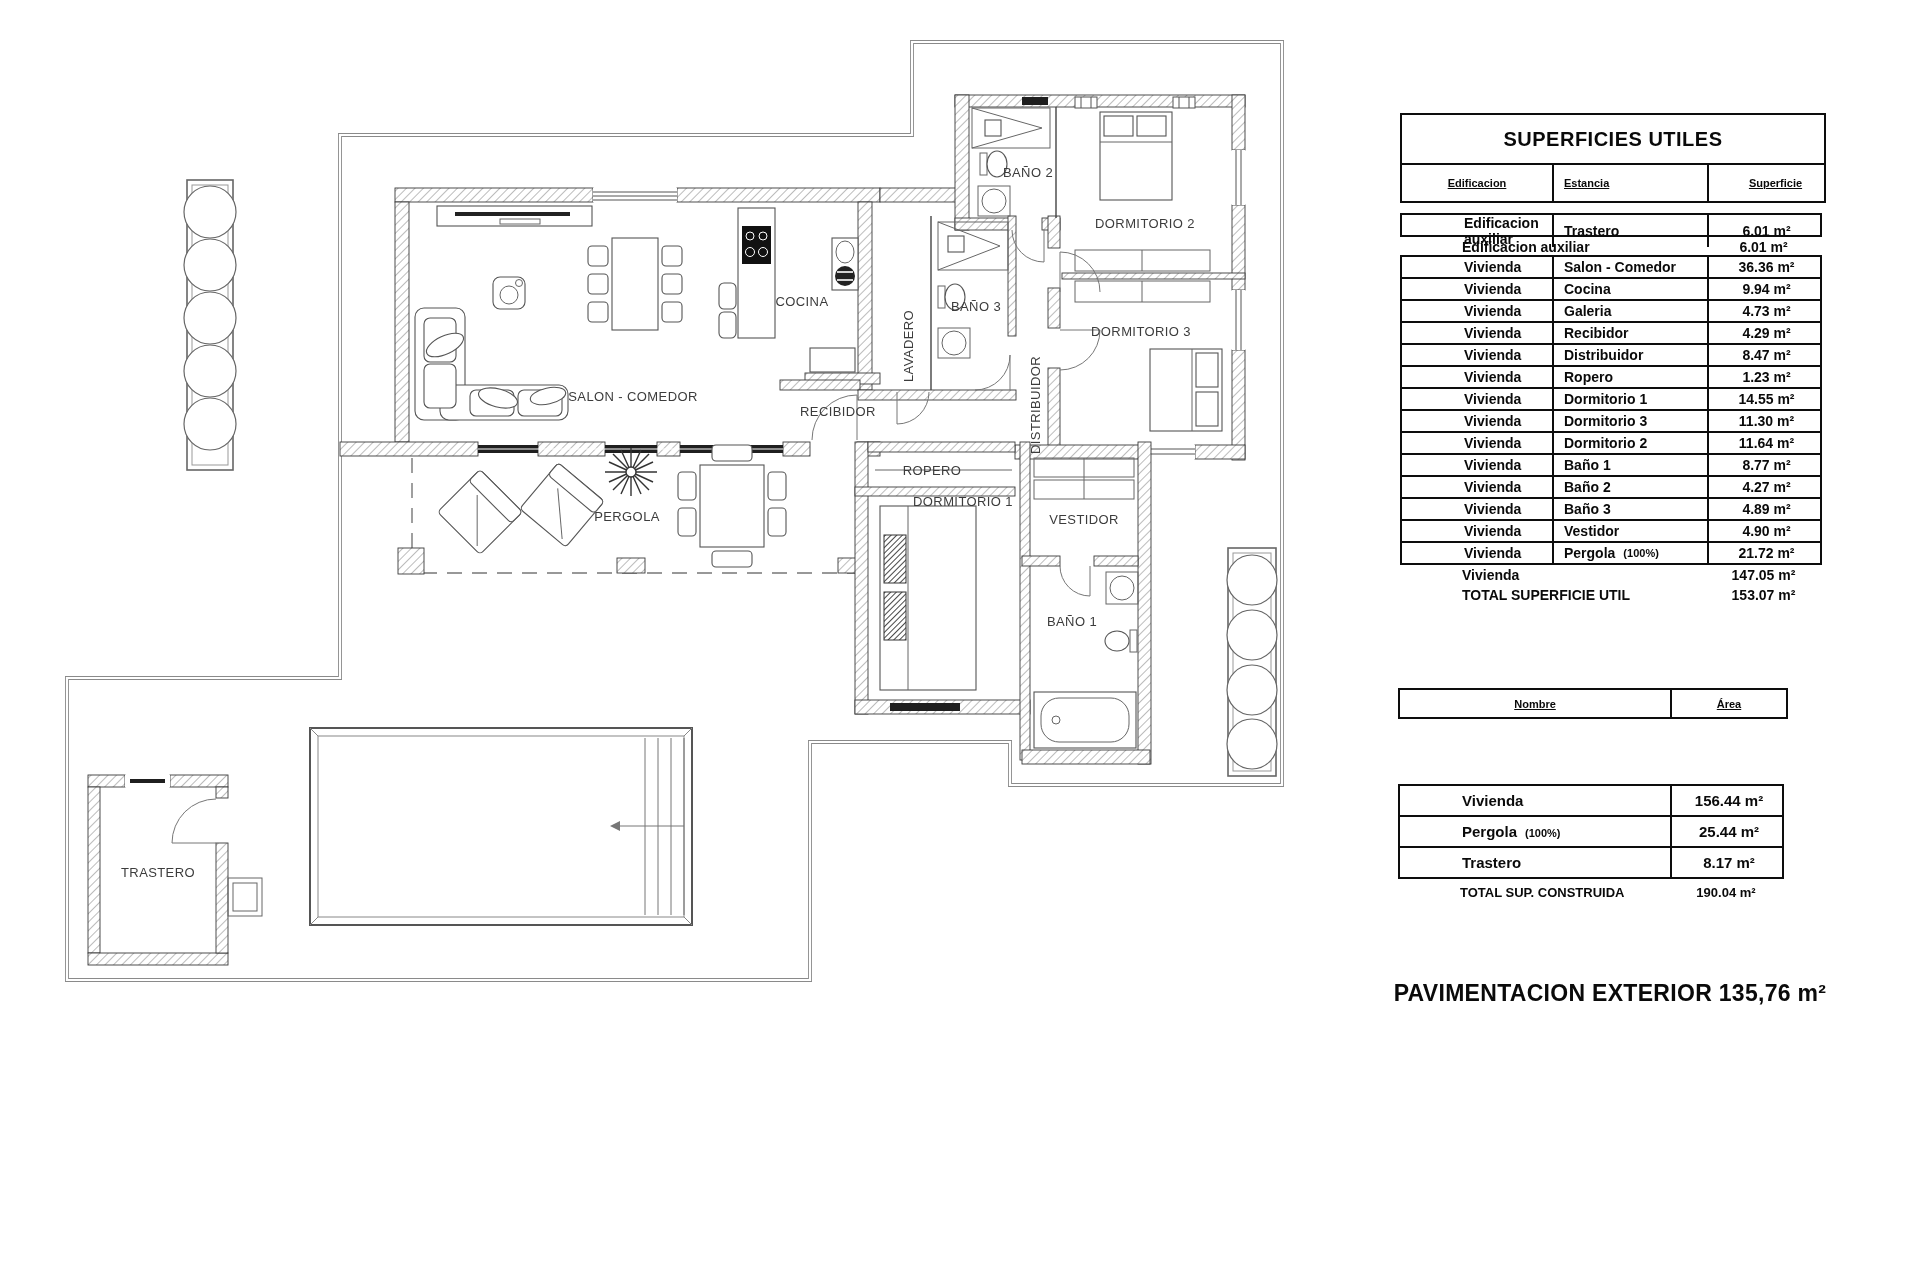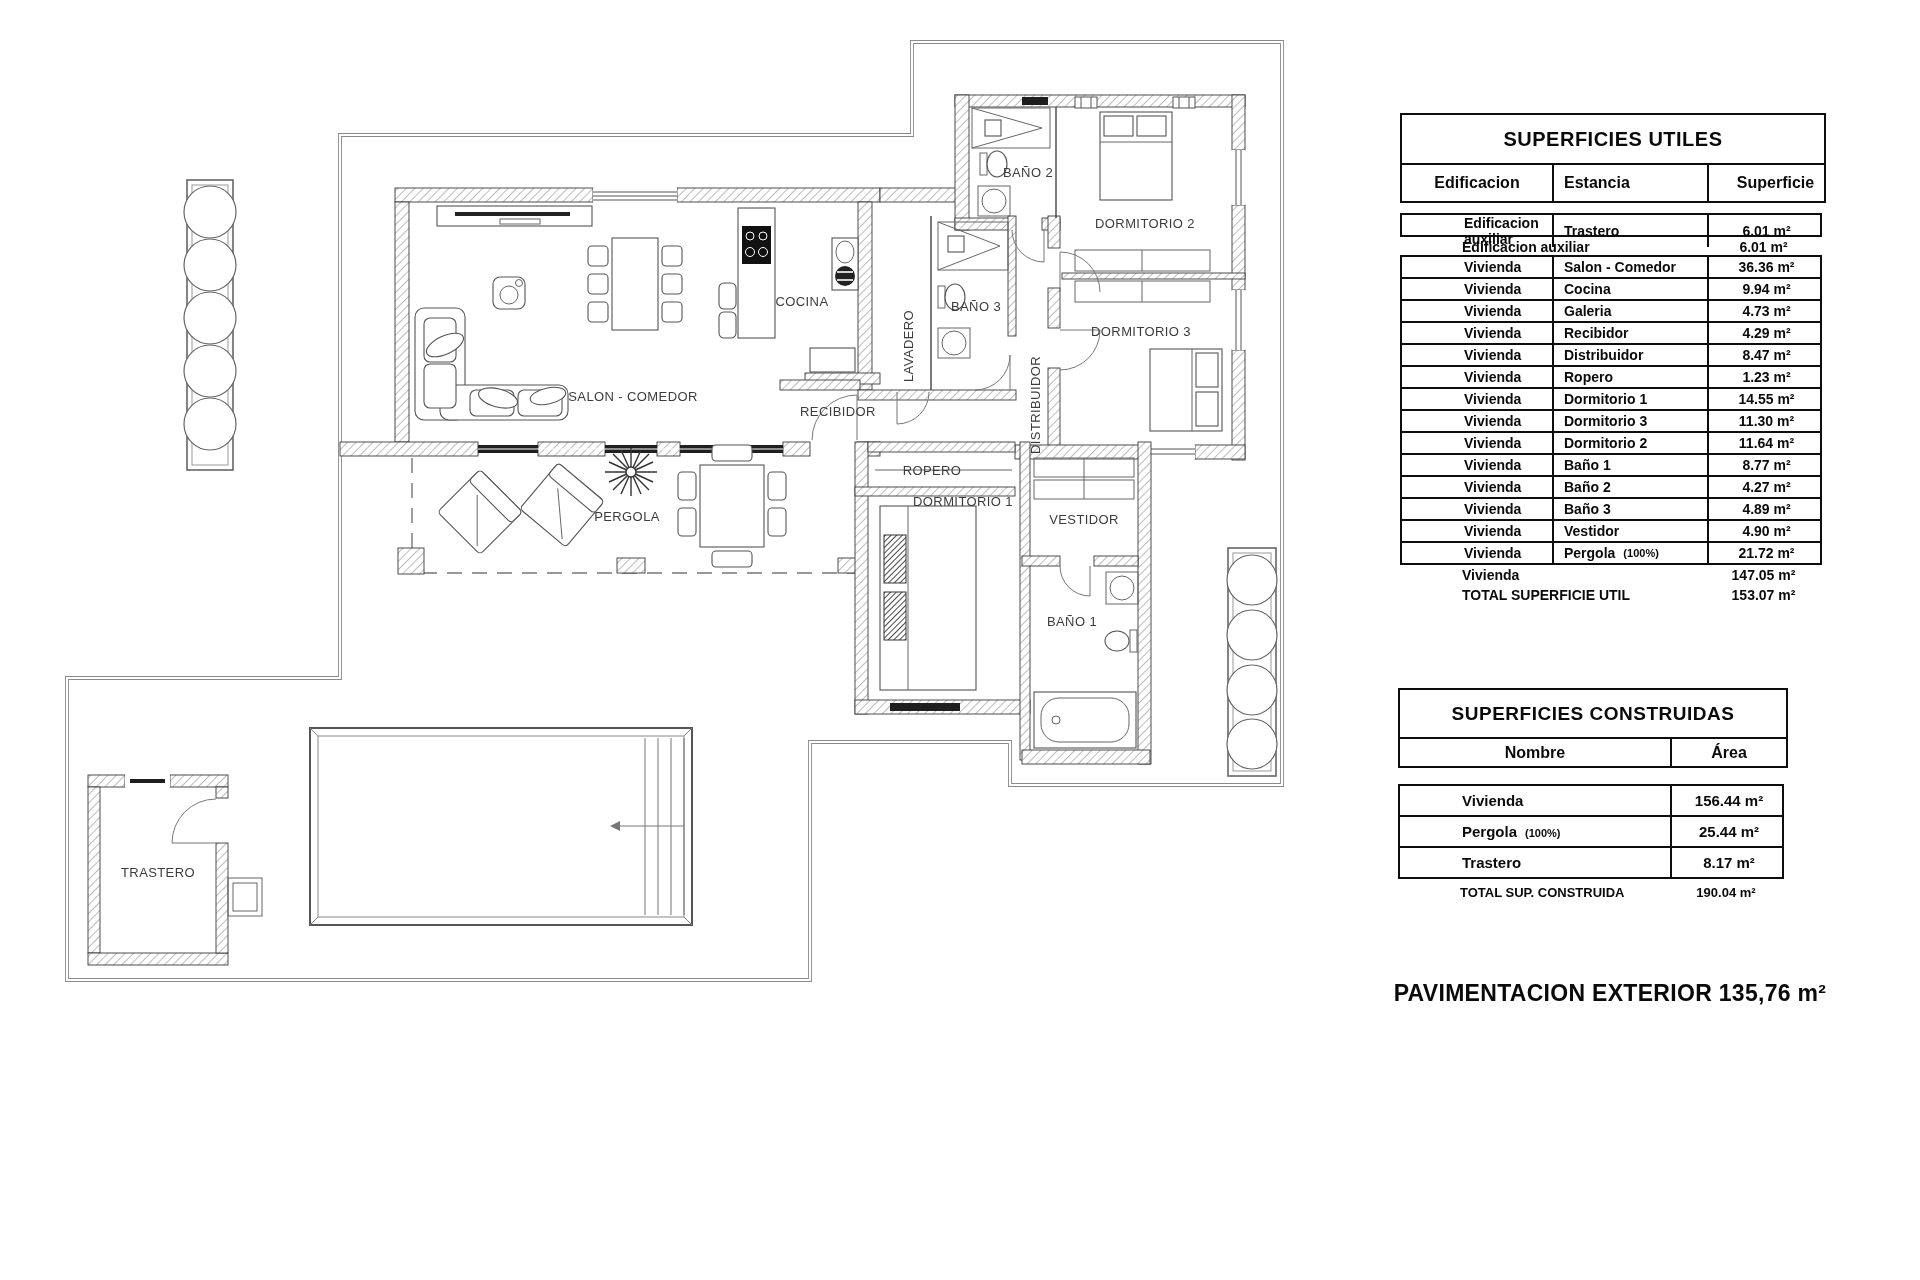--- a/index.html
+++ b/index.html
@@ -6,21 +6,21 @@
   body{width:1920px;height:1280px;position:relative;overflow:hidden;
        font-family:"Liberation Sans",sans-serif;color:#0a0a0a;}
   #plan{position:absolute;left:0;top:0;}
 
   
   .tbox{position:absolute;background:#fff;}
   .hdr{border:2px solid #0d0d0d;}
   .hdr .title{display:flex;align-items:center;justify-content:center;
       font-weight:bold;font-size:20px;letter-spacing:.5px;border-bottom:2px solid #0d0d0d;}
   .hdr .cols{display:grid;}
-  .hdr .cols div{display:flex;align-items:center;font-weight:bold;font-size:16px;}
+  .hdr .cols div{display:flex;align-items:center;font-weight:bold;font-size:11px;text-decoration:underline;}
   .rows .row{display:grid;align-items:center;font-weight:bold;font-size:14px;background:#fff;}
   .rows .row.boxed{border:2px solid #0d0d0d;margin-top:-2px;}
   .rows .row.plain{border:none;margin-top:0;}
   .cell-l{padding-left:22px;margin-left:40px;}
   .cell-m{padding-left:10px;border-left:2px solid #0d0d0d;height:100%;display:flex;align-items:center;}
   .cell-r{text-align:center;border-left:2px solid #0d0d0d;height:100%;display:flex;align-items:center;justify-content:center;}
   .plain .cell-m,.plain .cell-r{border-left:none;}
   .nota{font-size:11px;margin-left:8px;font-weight:bold;}
 
   #t1{left:1400px;top:113px;width:422px;}
@@ -524,21 +524,20 @@
     <div class="cell-l">Vivienda</div>
     <div class="cell-r">147.05 m²</div>
   </div>
   <div class="row plain">
     <div class="cell-l">TOTAL SUPERFICIE UTIL</div>
     <div class="cell-r">153.07 m²</div>
   </div>
 </div>
 
 <div id="t2" class="tbox hdr">
-  <div class="title">SUPERFICIES CONSTRUIDAS</div>
   <div class="cols">
     <div class="c1">Nombre</div>
     <div class="c2">Área</div>
   </div>
 </div>
 
 <div id="t2r" class="tbox rows">
   <div class="row boxed">
     <div class="cell-l">Vivienda</div>
     <div class="cell-r">156.44 m²</div>

